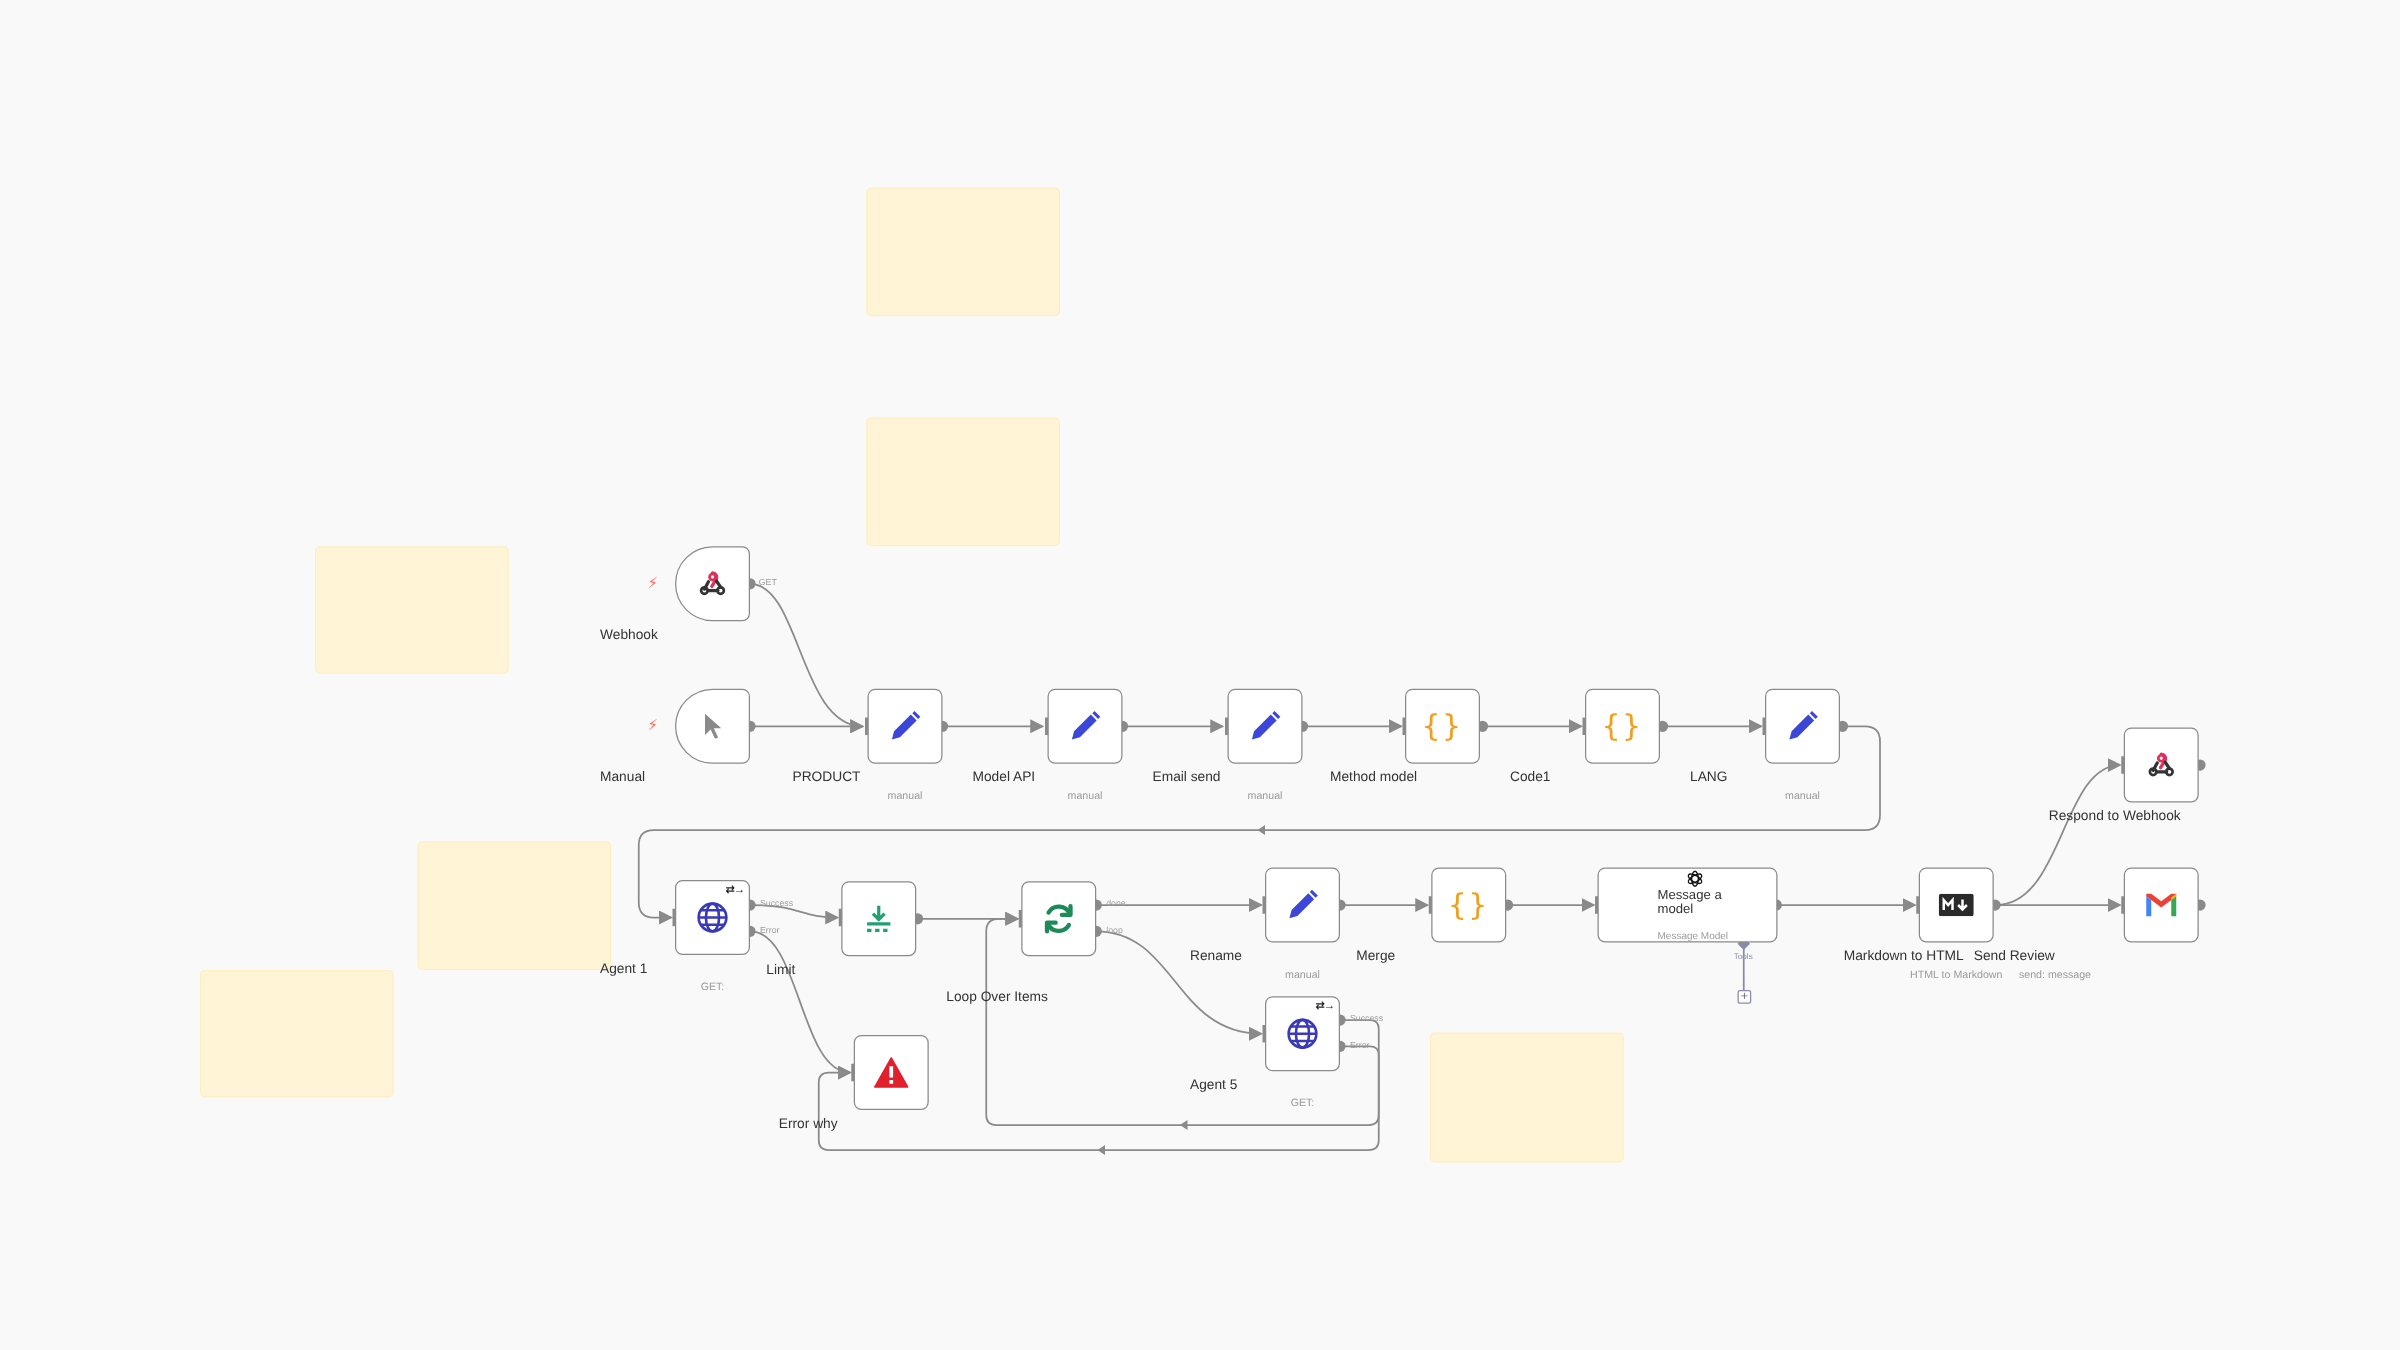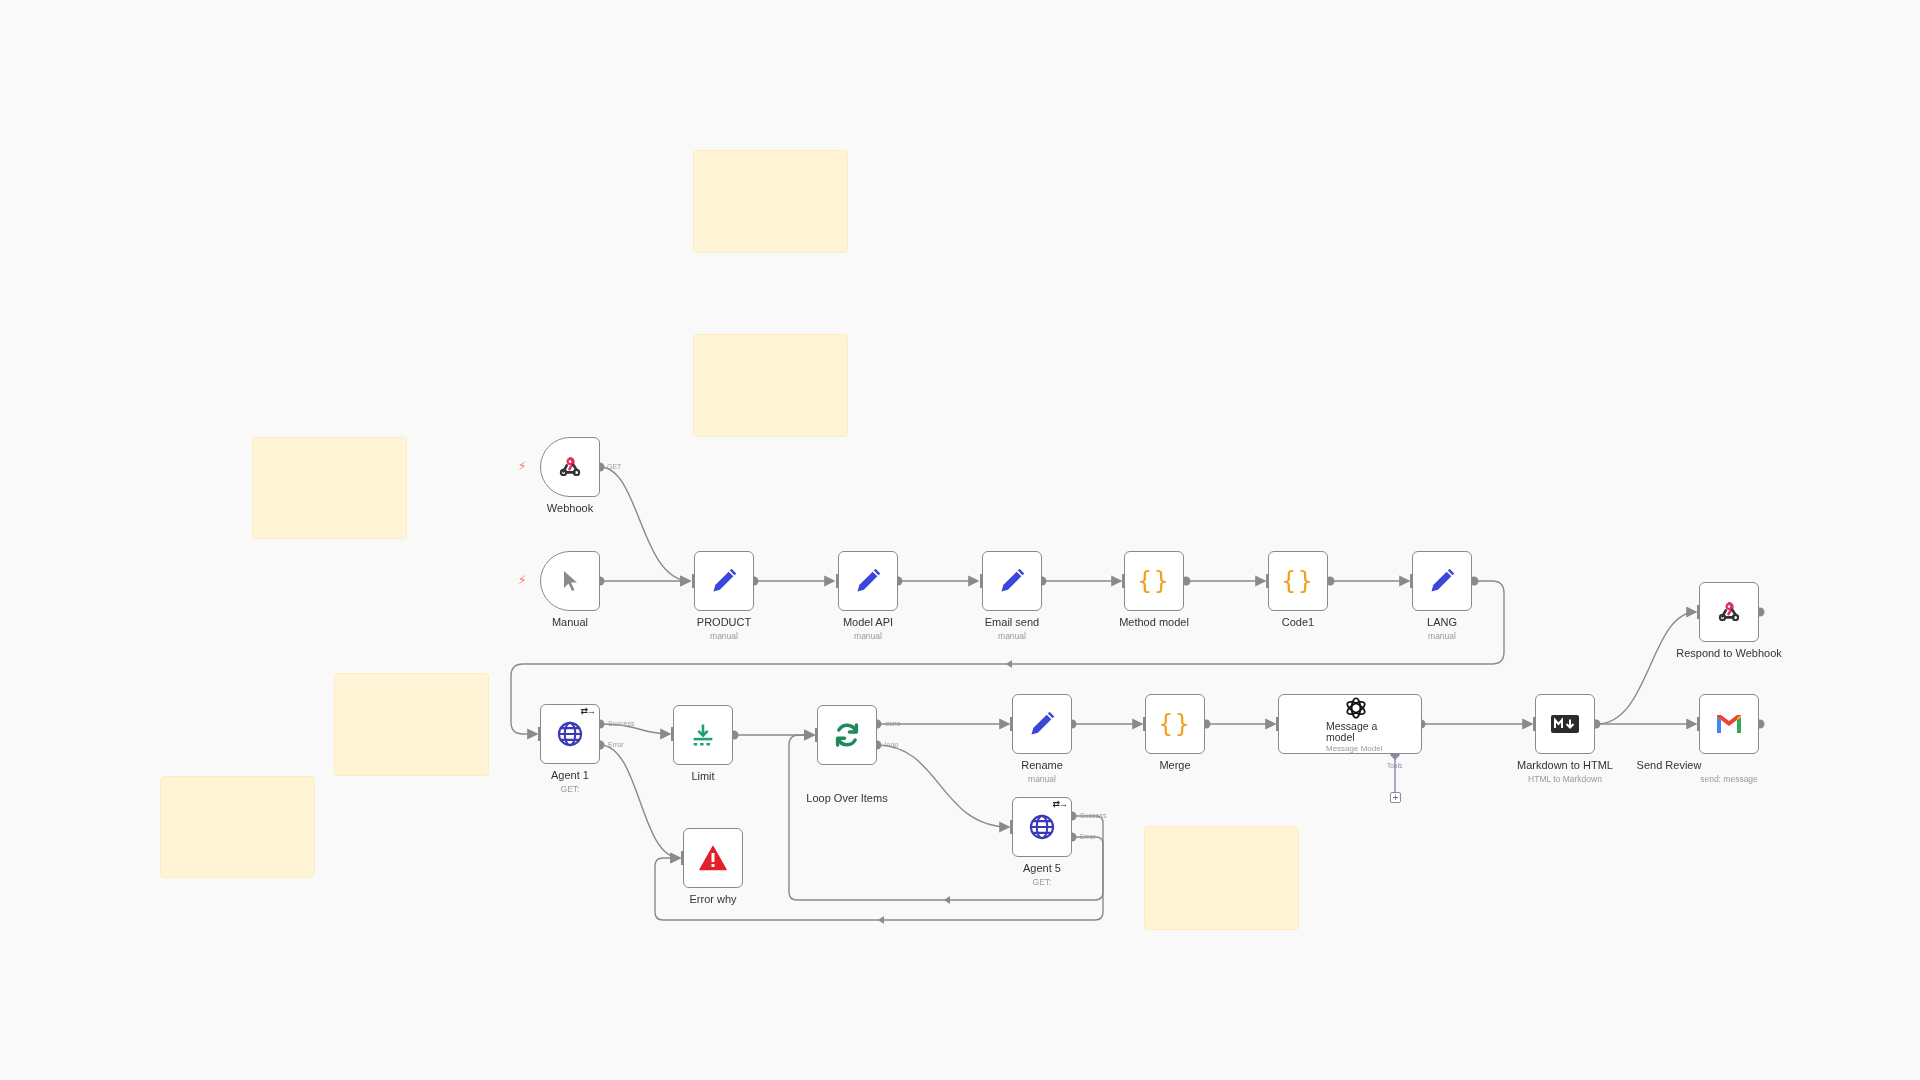--- a/index.html
+++ b/index.html
@@ -16,31 +16,31 @@
   }
   svg.edges { position:absolute; left:0; top:0; width:1920px; height:1080px; pointer-events:none; }
   .node {
     position:absolute; width:60px; height:60px; box-sizing:border-box;
     background:#fff; border:1.5px solid #8a8a8a; border-radius:6px;
     display:flex; align-items:center; justify-content:center;
   }
   .node.trigger { border-radius:30px 6px 6px 30px; }
   .node.wide { width:144px; justify-content:flex-start; padding-left:12px; }
   .node-label {
-    position:absolute; width:180px; text-align:center; font-size:11px; color:#333;
+    position:absolute; width:180px; text-align:left; font-size:11px; color:#333;
     transform:translateX(-50%);
   }
   .node-sub {
     position:absolute; width:180px; text-align:center; font-size:8.5px; color:#9a9a9a;
     transform:translateX(-50%);
   }
   .port-label { position:absolute; font-size:7px; color:#9a9a9a; }
   .bolt { position:absolute; color:#ff6d5a; font-size:12px; font-weight:bold; }
   .wide-title { font-size:10.5px; color:#333; line-height:11px; }
-  .wide-sub { font-size:8px; color:#9a9a9a; margin-top:1px; }
+  .wide-sub { font-size:8px; color:#9a9a9a; margin-top:11px; }
   .badge-retry { position:absolute; right:4px; top:1px; font-size:9px; color:#222; font-weight:bold; letter-spacing:-1px; }
   .tools-label { position:absolute; font-size:6.5px; color:#8a8aa8; }
   .tools-plus {
     position:absolute; width:11px; height:11px; border:1px solid #8a8aa8; border-radius:2px;
     font-size:10px; line-height:10px; text-align:center; color:#6a6a8a; background:#fff; box-sizing:border-box;
   }
 </style>
 </head>
 <body>
 
@@ -303,21 +303,21 @@
 
   <div class="node" style="left:1699px;top:694px;">
     <svg width="28" height="22" viewBox="0 0 28 22">
       <path d="M2 20 V4 L6 7 V20 Z" fill="#4285f4"></path>
       <path d="M22 20 V7 L26 4 V20 Z" fill="#34a853"></path>
       <path d="M2 4 L14 13 L26 4 L26 2 L22 2 L14 8 L6 2 L2 2 Z" fill="#ea4335"></path>
       <path d="M22 7 L26 4 L26 2 L22 5 Z" fill="#fbbc04"></path>
     </svg>
   </div>
   <div class="node-label" style="left:1669px;top:759px;">Send Review</div>
-  <div class="node-sub" style="left:1729px;top:774px;text-align:center;">send: message</div>
+  <div class="node-sub" style="left:1644px;top:774px;text-align:center;">send: message</div>
 
   <div class="node" style="left:1012px;top:797px;">
     <span class="badge-retry">⇄→</span>
     <svg width="28" height="28" viewBox="0 0 24 24" fill="none" stroke="#3a3ab8" stroke-width="1.8">
       <circle cx="12" cy="12" r="9.5"></circle>
         <ellipse cx="12" cy="12" rx="4.5" ry="9.5"></ellipse>
         <path d="M2.5 12 H21.5 M4 7 H20 M4 17 H20"></path>
     </svg>
   </div>
   <div class="node-label" style="left:1042px;top:862px;">Agent 5</div>

